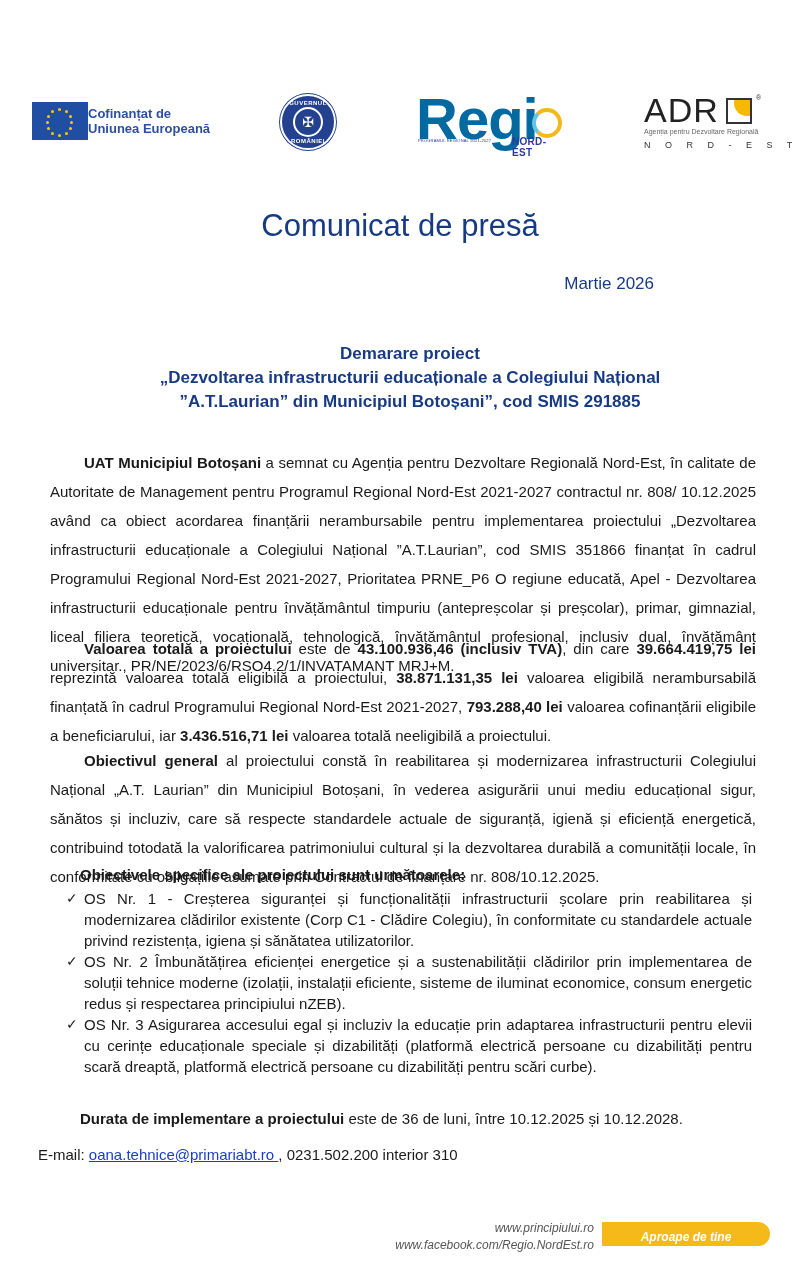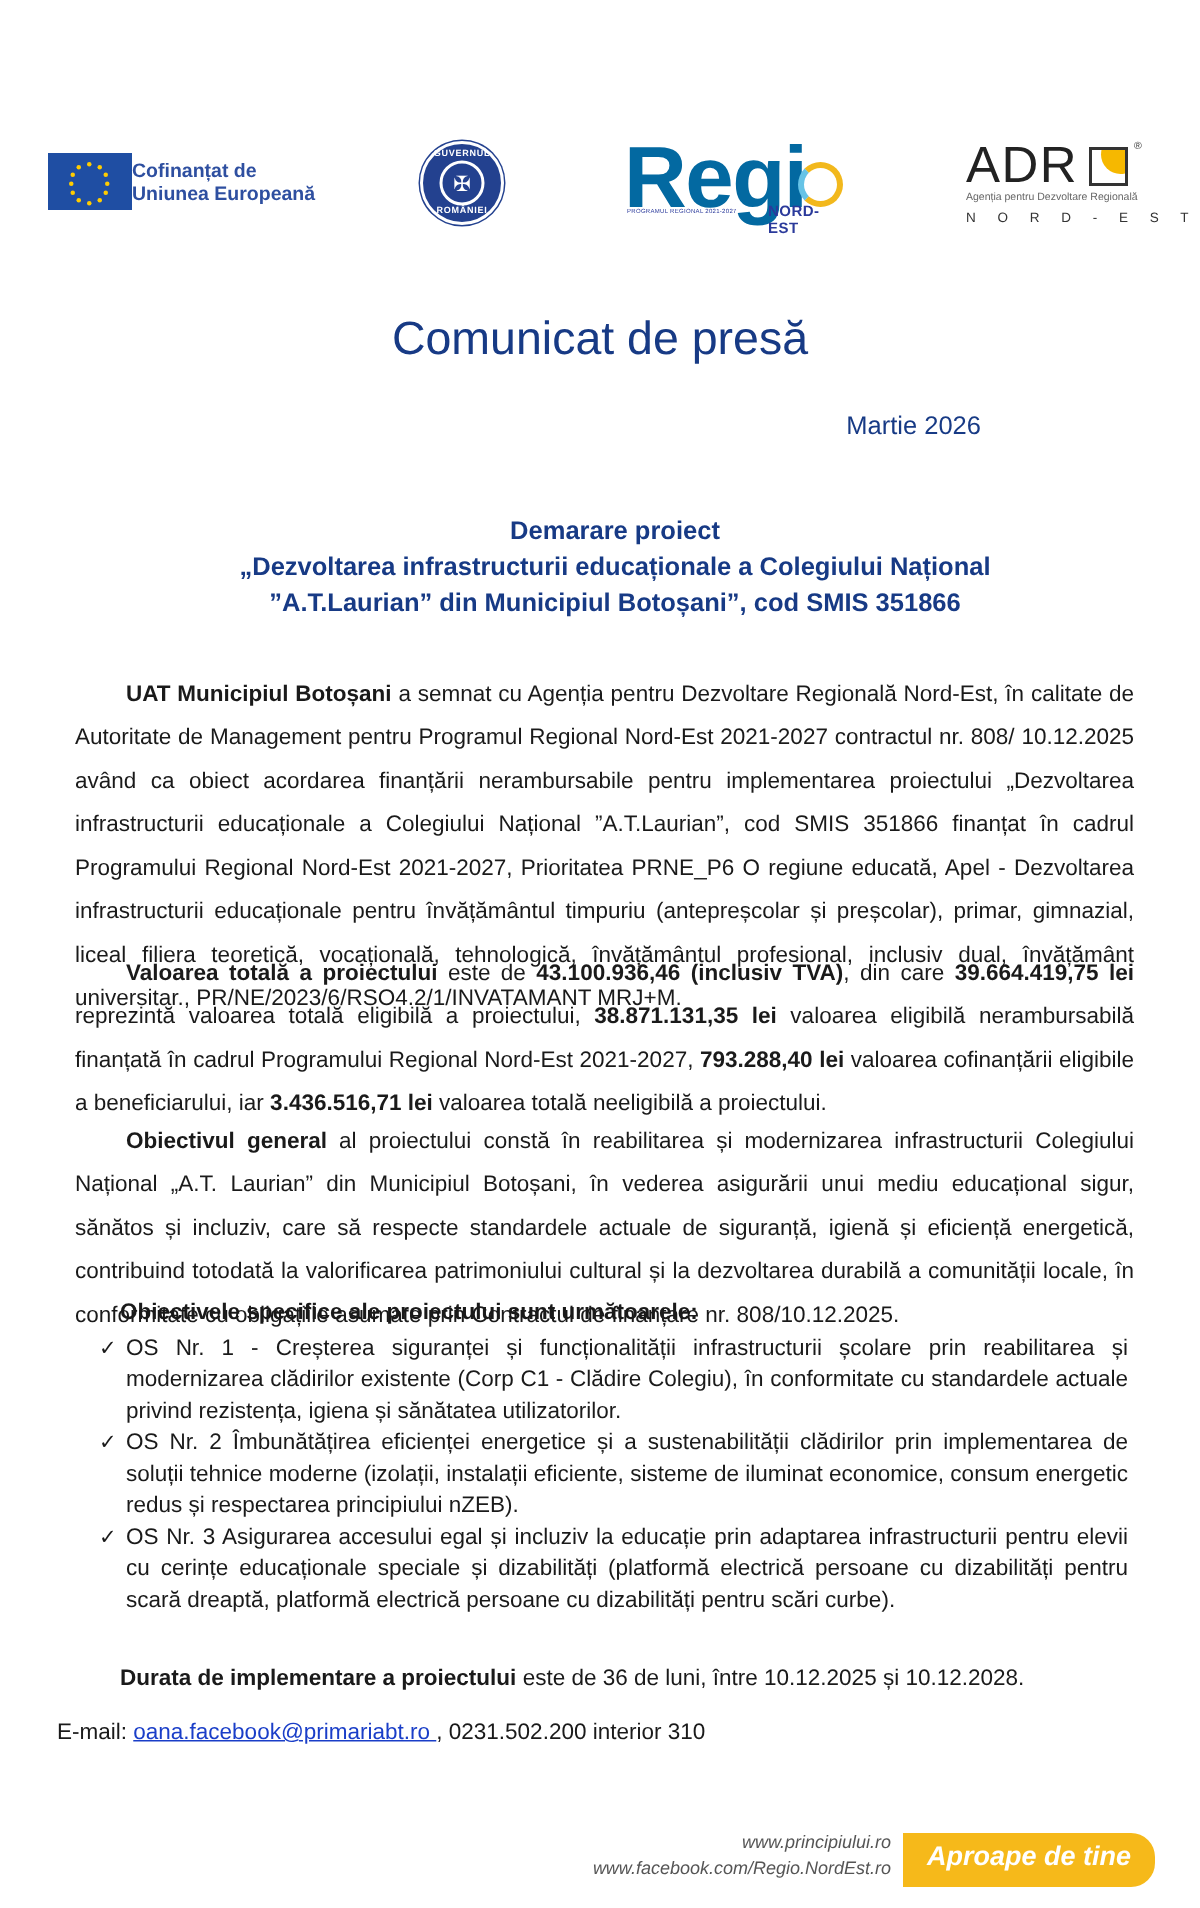--- a/index.html
+++ b/index.html
@@ -50,21 +50,21 @@
   .os-list { position: absolute; top: 888px; left: 46px; width: 706px; list-style: none; font-size: 15px; line-height: 21px; text-align: justify; }
   .os-list li { position: relative; padding-left: 38px; }
   .os-list .check { position: absolute; left: 20px; top: 0; font-size: 14px; }
 
   .duration { position: absolute; top: 1110px; left: 80px; font-size: 15px; }
   .contact { position: absolute; top: 1144px; left: 38px; font-size: 15px; line-height: 22px; }
   .contact a { color: #1a3ec8; text-decoration: underline; }
 
   
   .footer-links { position: absolute; top: 1220px; right: 206px; text-align: right; font-style: italic; font-size: 12px; line-height: 17px; color: #555; }
-  .footer-badge { position: absolute; top: 1222px; left: 602px; width: 168px; height: 36px; background: #f6b91a; border-radius: 0 16px 16px 0; color: #fff; font-style: italic; font-weight: bold; font-size: 18px; line-height: 30px; text-align: center; }
+  .footer-badge { position: absolute; top: 1222px; left: 602px; width: 168px; height: 24px; background: #f6b91a; border-radius: 0 16px 16px 0; color: #fff; font-style: italic; font-weight: bold; font-size: 12px; line-height: 30px; text-align: center; }
 </style>
 </head>
 <body>
 
 <div class="logos">
   <div class="eu">
     <div class="eu-flag">
       <span class="star" style="left:26px;top:6px"></span>
       <span class="star" style="left:33px;top:8px"></span>
       <span class="star" style="left:37px;top:13px"></span>
@@ -105,39 +105,39 @@
     <span class="adr-ne">N O R D - E S T</span>
   </div>
 </div>
 
 <h1 class="title">Comunicat de presă</h1>
 <div class="date">Martie 2026</div>
 
 <div class="subtitle">
   <div>Demarare proiect</div>
   <div>„Dezvoltarea infrastructurii educaționale a Colegiului Național</div>
-  <div>”A.T.Laurian” din Municipiul Botoșani”, cod SMIS 351866</div>
+  <div>”A.T.Laurian” din Municipiul Botoșani”, cod SMIS 291885</div>
 </div>
 
 <p class="body p1 indent"><b>UAT Municipiul Botoșani</b><span> a semnat cu Agenția pentru Dezvoltare Regională Nord-Est, în calitate de Autoritate de Management pentru Programul Regional Nord-Est 2021-2027 contractul nr. 808/ 10.12.2025 având ca obiect acordarea finanțării nerambursabile pentru implementarea proiectului „Dezvoltarea infrastructurii educaționale a Colegiului Național ”A.T.Laurian”, cod SMIS 351866 finanțat în cadrul Programului Regional Nord-Est 2021-2027, Prioritatea PRNE_P6 O regiune educată, Apel - Dezvoltarea infrastructurii educaționale pentru învățământul timpuriu (antepreșcolar și preșcolar), primar, gimnazial, liceal filiera teoretică, vocațională, tehnologică, învățământul profesional, inclusiv dual, învățământ universitar., PR/NE/2023/6/RSO4.2/1/INVATAMANT MRJ+M.</span></p>
 
 <p class="body p2 indent"><b>Valoarea totală a proiectului</b><span> este de </span><b>43.100.936,46 (inclusiv TVA)</b><span>, din care </span><b>39.664.419,75 lei</b><span> reprezintă valoarea totală eligibilă a proiectului, </span><b>38.871.131,35 lei</b><span> valoarea eligibilă nerambursabilă finanțată în cadrul Programului Regional Nord-Est 2021-2027, </span><b>793.288,40 lei</b><span> valoarea cofinanțării eligibile a beneficiarului, iar </span><b>3.436.516,71 lei</b><span> valoarea totală neeligibilă a proiectului.</span></p>
 
 <p class="body p3 indent"><b>Obiectivul general</b><span> al proiectului constă în reabilitarea și modernizarea infrastructurii Colegiului Național „A.T. Laurian” din Municipiul Botoșani, în vederea asigurării unui mediu educațional sigur, sănătos și incluziv, care să respecte standardele actuale de siguranță, igienă și eficiență energetică, contribuind totodată la valorificarea patrimoniului cultural și la dezvoltarea durabilă a comunității locale, în conformitate cu obligațiile asumate prin Contractul de finanțare nr. 808/10.12.2025.</span></p>
 
 <div class="obj-head">Obiectivele specifice ale proiectului sunt următoarele:</div>
 <ul class="os-list">
   <li><span class="check">✓</span><span>OS Nr. 1 - Creșterea siguranței și funcționalității infrastructurii școlare prin reabilitarea și modernizarea clădirilor existente (Corp C1 - Clădire Colegiu), în conformitate cu standardele actuale privind rezistența, igiena și sănătatea utilizatorilor.</span></li>
   <li><span class="check">✓</span><span>OS Nr. 2 Îmbunătățirea eficienței energetice și a sustenabilității clădirilor prin implementarea de soluții tehnice moderne (izolații, instalații eficiente, sisteme de iluminat economice, consum energetic redus și respectarea principiului nZEB).</span></li>
   <li><span class="check">✓</span><span>OS Nr. 3 Asigurarea accesului egal și incluziv la educație prin adaptarea infrastructurii pentru elevii cu cerințe educaționale speciale și dizabilități (platformă electrică persoane cu dizabilități pentru scară dreaptă, platformă electrică persoane cu dizabilități pentru scări curbe).</span></li>
 </ul>
 
 <p class="duration"><b>Durata de implementare a proiectului</b><span> este de 36 de luni, între 10.12.2025 și 10.12.2028.</span></p>
 
 <div class="contact">
-  <div><span>E-mail: </span><a>oana.facebook@primariabt.ro </a><span>, 0231.502.200 interior 310</span></div>
+  <div><span>E-mail: </span><a>oana.tehnice@primariabt.ro </a><span>, 0231.502.200 interior 310</span></div>
 </div>
 
 <div class="footer-links">
   <div>www.principiului.ro</div>
   <div>www.facebook.com/Regio.NordEst.ro</div>
 </div>
 <div class="footer-badge">Aproape de tine</div>
 
 </body></html>

